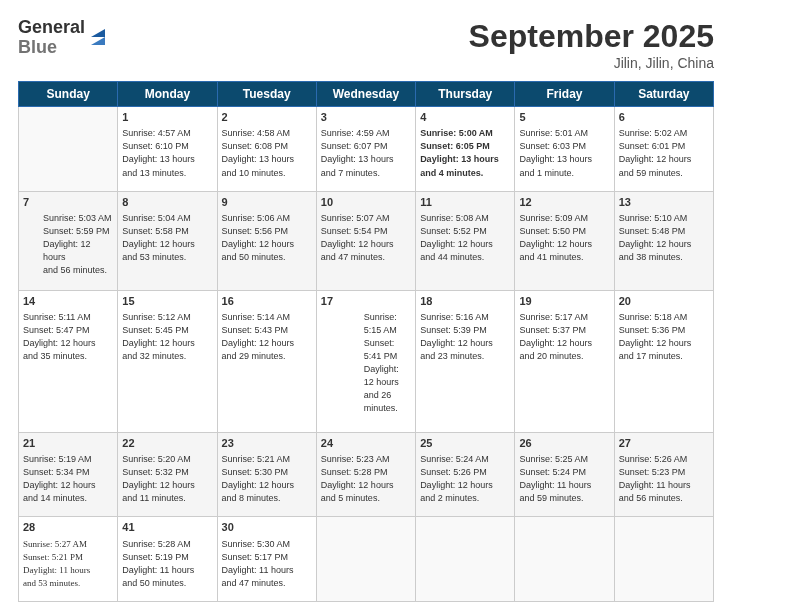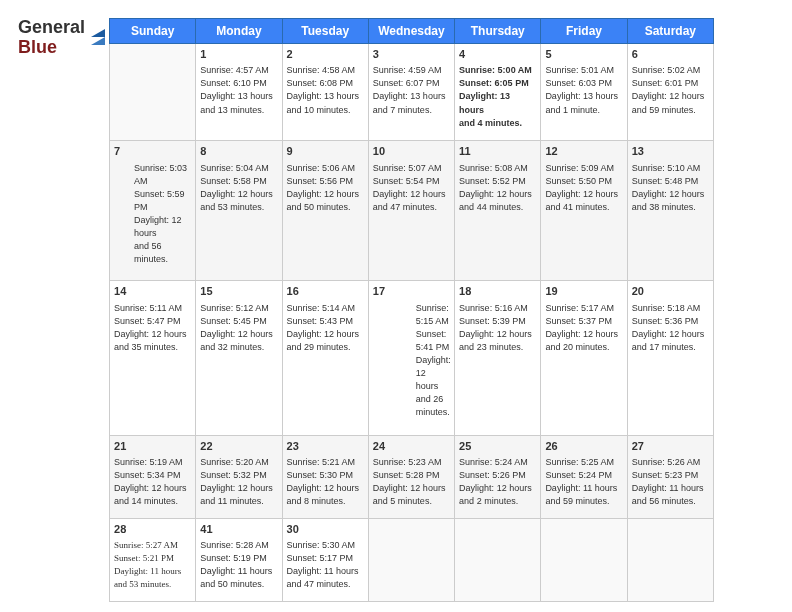--- a/index.html
+++ b/index.html
@@ -8,21 +8,21 @@
       height: 612px;
       font-family: Arial, sans-serif;
       background: #fff;
       overflow: hidden;
     }
     .page {
       width: 732px;
       height: 612px;
       padding: 18px 18px 10px 18px;
       display: flex;
-      flex-direction: row;
+      flex-direction: column;
     }
     .header {
       display: flex;
       justify-content: space-between;
       align-items: flex-start;
       margin-bottom: 10px;
     }
     .logo {
       display: flex;
       align-items: center;
@@ -33,21 +33,21 @@
       line-height: 1.1;
     }
     .logo-general {
       font-size: 18px;
       font-weight: bold;
       color: #333;
     }
     .logo-blue {
       font-size: 18px;
       font-weight: bold;
-      color: #7f1d1d;
+      color: #737373;
     }
     .logo-icon {
       width: 22px;
       height: 22px;
       margin-left: 2px;
     }
     .title-block {
       text-align: right;
     }
     .month-title {
@@ -60,21 +60,21 @@
       color: #555;
     }
     .calendar {
       flex: 1;
       border: 1px solid #ccc;
       border-collapse: collapse;
       width: 100%;
       table-layout: fixed;
     }
     .calendar th {
-      background: #3b82f6;
+      background: #0c4a6e;
       color: #fff;
       font-size: 12px;
       font-weight: bold;
       text-align: center;
       padding: 5px 2px;
       border: 1px solid #2a6aaf;
     }
     .calendar td {
       border: 1px solid #ccc;
       vertical-align: top;
@@ -111,20 +111,24 @@
       <div class="logo-text">
         <span class="logo-general">General</span>
         <span class="logo-blue">Blue</span>
       </div>
 
       <svg class="logo-icon" viewBox="0 0 22 22">
         <polygon points="4,18 18,10 18,18" fill="#3a7abf"></polygon>
         <polygon points="4,10 18,2 18,10" fill="#1a5a9f"></polygon>
       </svg>
     </div>
+    <div class="title-block">
+      <div class="month-title">September 2025</div>
+      <div class="location">Jilin, Jilin, China</div>
+    </div>
   </div>
 
   <table class="calendar">
     <thead>
       <tr>
         <th>Sunday</th>
         <th>Monday</th>
         <th>Tuesday</th>
         <th>Wednesday</th>
         <th>Thursday</th>

